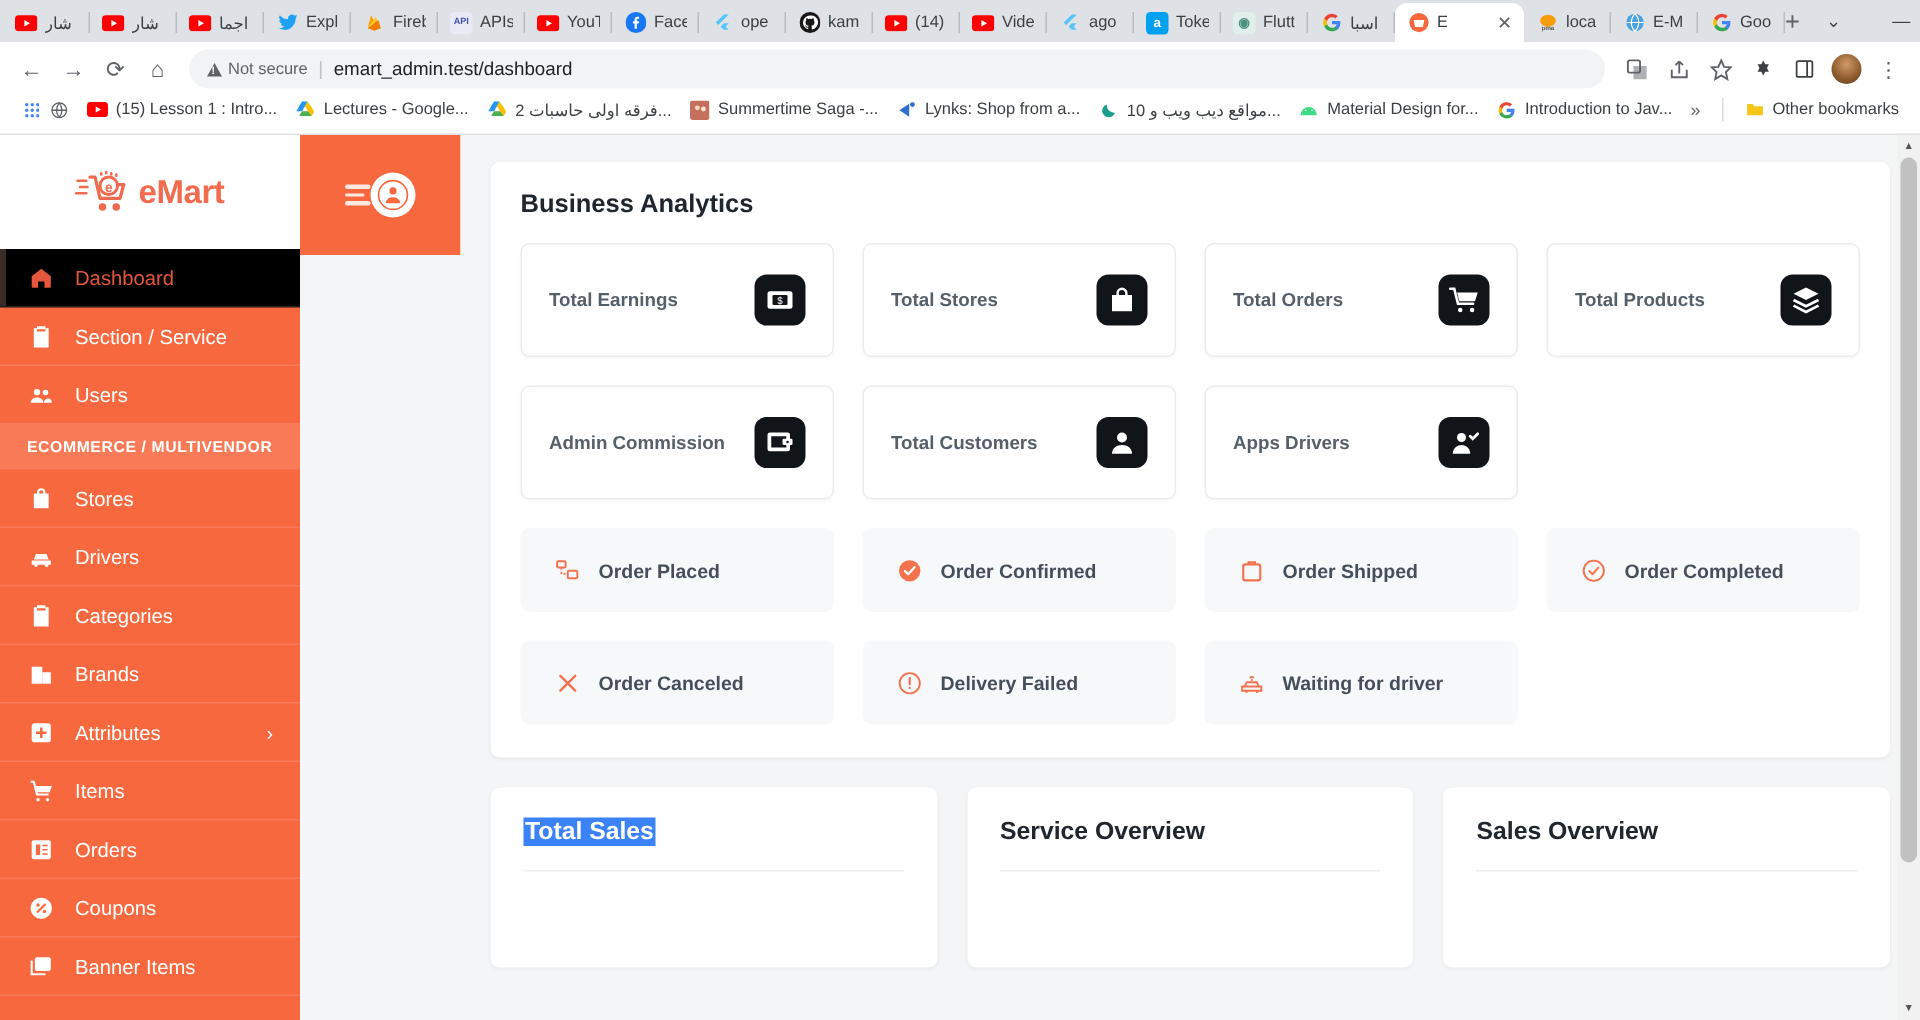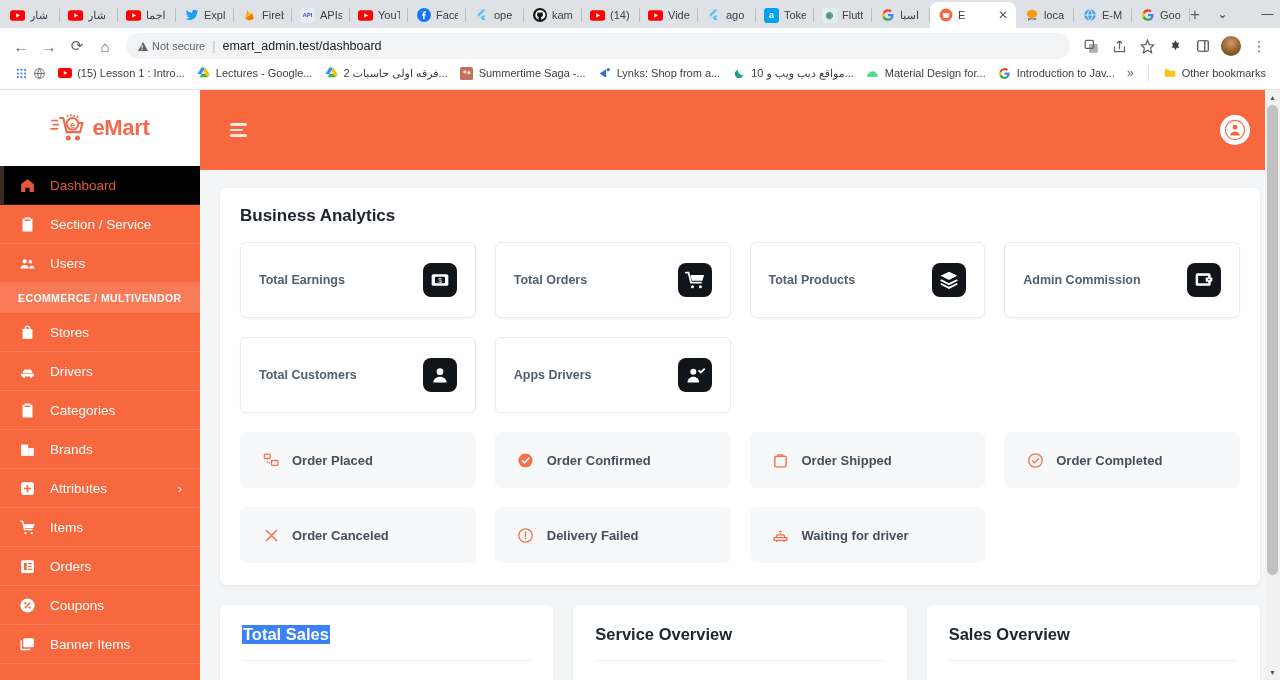--- a/index.html
+++ b/index.html
@@ -95,21 +95,21 @@
   }
   .nav-item.active { background:#000000; color:#e4573d; }
   .nav-item.active::before{content:"";position:absolute;left:0;top:0;bottom:0;width:4px;background:#3b2b26;}
   .nav-ico { width:18px;height:18px;flex:0 0 18px; display:flex;align-items:center;justify-content:center; }
   .nav-ico svg { width:17px; height:17px; }
   .nav-sec { height: 30px; display:flex;align-items:center; padding: 0 18px; font-size: 10.5px;
              font-weight: bold; letter-spacing:0.4px; background: rgba(255,255,255,0.12); color:#fff; }
   .nav-arrow { margin-left:auto; font-size: 13px; }
 
   
-  .main { flex: 1; overflow: hidden; display:flex; flex-direction: column; position: relative; }
+  .main { flex: 1; overflow: hidden; display:flex; flex-direction: row; position: relative; }
   .topbar { height: 80px; background:#f8683f; display:flex; align-items:center; padding: 0 30px;
             flex: 0 0 80px; }
   .burger { display:flex;flex-direction:column;gap:3px; }
   .burger i { display:block; width: 17px; height: 2.5px; background: rgba(255,255,255,0.85); border-radius:2px;}
   .burger i:nth-child(2){ width:13px; }
   .topbar-right { margin-left:auto; }
   .topavatar { width:30px;height:30px;border-radius:50%;background:#fff;display:flex;
                align-items:center;justify-content:center; }
 
   .content { flex: 1; overflow: hidden; padding: 18px 20px 0 20px; background:#f4f5f7; position:relative;}
@@ -684,20 +684,29 @@
                 <div class="stat-label">Total Earnings</div>
                 <div class="stat-ico">
                   <svg viewBox="0 0 24 24" fill="#fff">
                     <rect x="2" y="5" width="20" height="14" rx="2"></rect>
                     <rect x="6" y="8" width="12" height="8" rx="1" fill="#111418"></rect>
                     <text x="12" y="15" font-size="8" fill="#fff" text-anchor="middle" font-family="Liberation Sans, sans-serif">$</text>
                   </svg>
                 </div>
               </div>
               <div class="stat">
+                <div class="stat-label">Total Stores</div>
+                <div class="stat-ico">
+                  <svg viewBox="0 0 24 24" fill="#fff">
+                    <path d="M4 8h16v13H4z"></path>
+                    <path d="M8.5 8V6.5a3.5 3.5 0 017 0V8" fill="none" stroke="#fff" stroke-width="2"></path>
+                  </svg>
+                </div>
+              </div>
+              <div class="stat">
                 <div class="stat-label">Total Orders</div>
                 <div class="stat-ico">
                   <svg viewBox="0 0 24 24" fill="#fff">
                     <path d="M1 3h3.2l3 12h12" fill="none" stroke="#fff" stroke-width="2.1" stroke-linecap="round"></path>
                     <path d="M6.5 6H23l-2.2 7H8.2z"></path>
                     <circle cx="9" cy="20" r="1.8"></circle>
                     <circle cx="18.5" cy="20" r="1.8"></circle>
                   </svg>
                 </div>
               </div>

